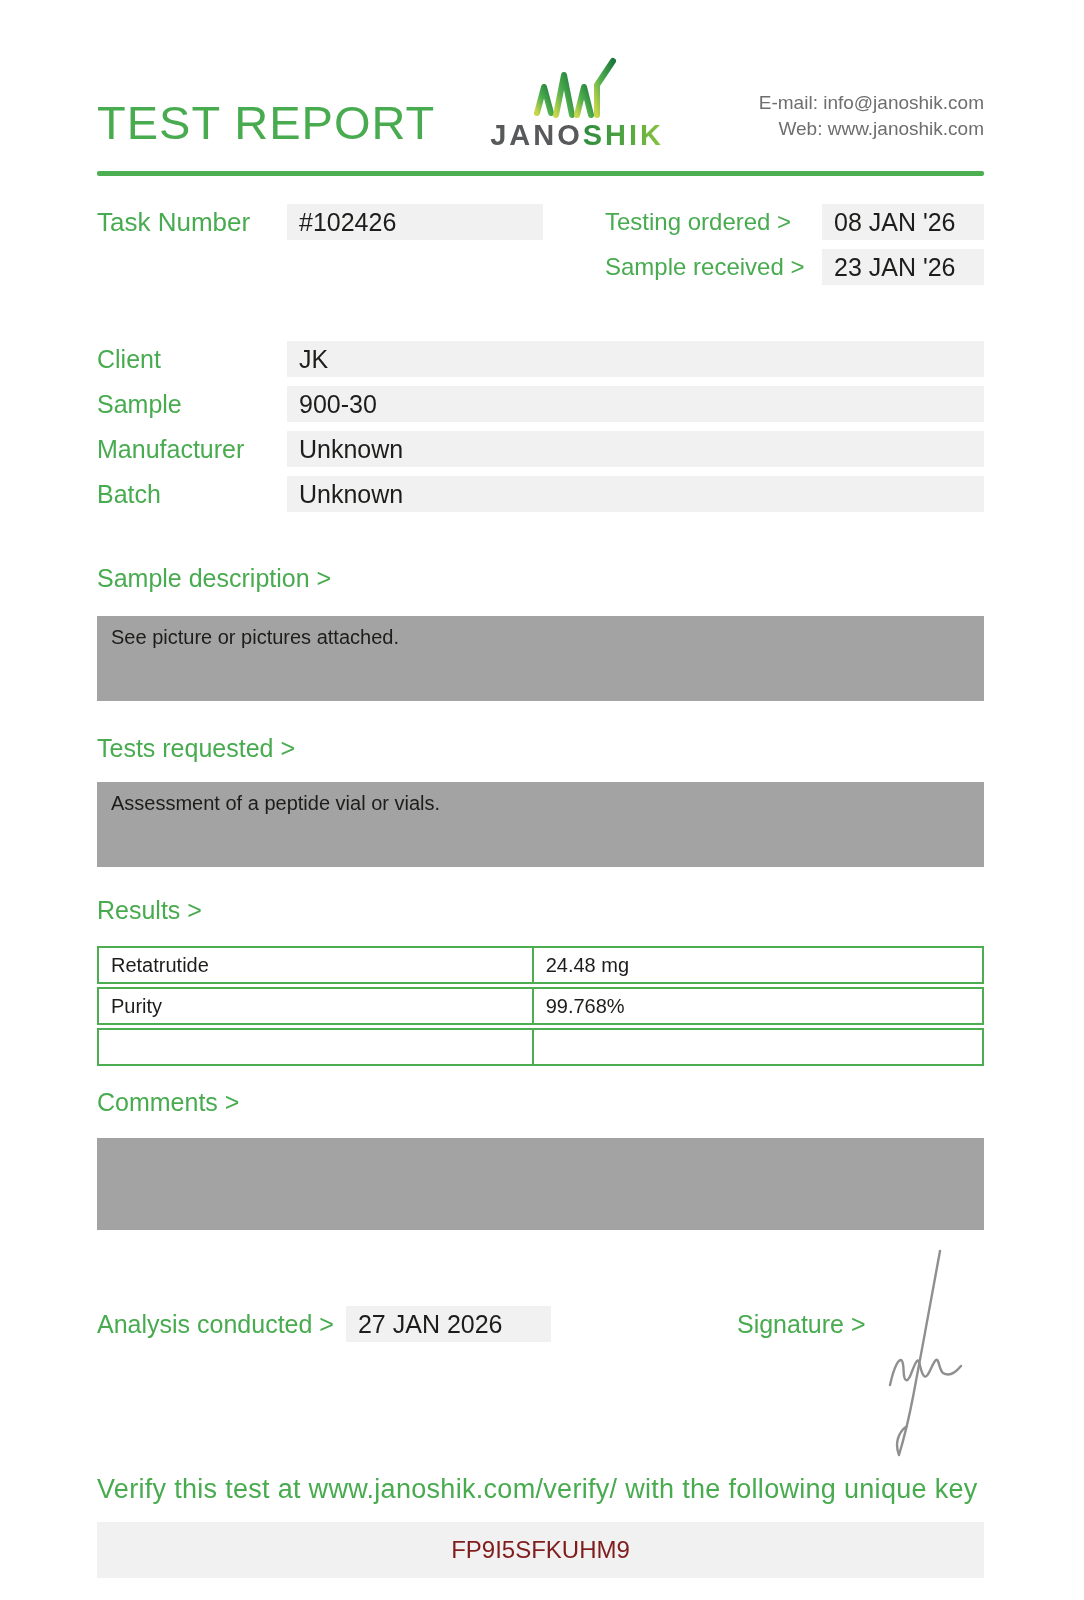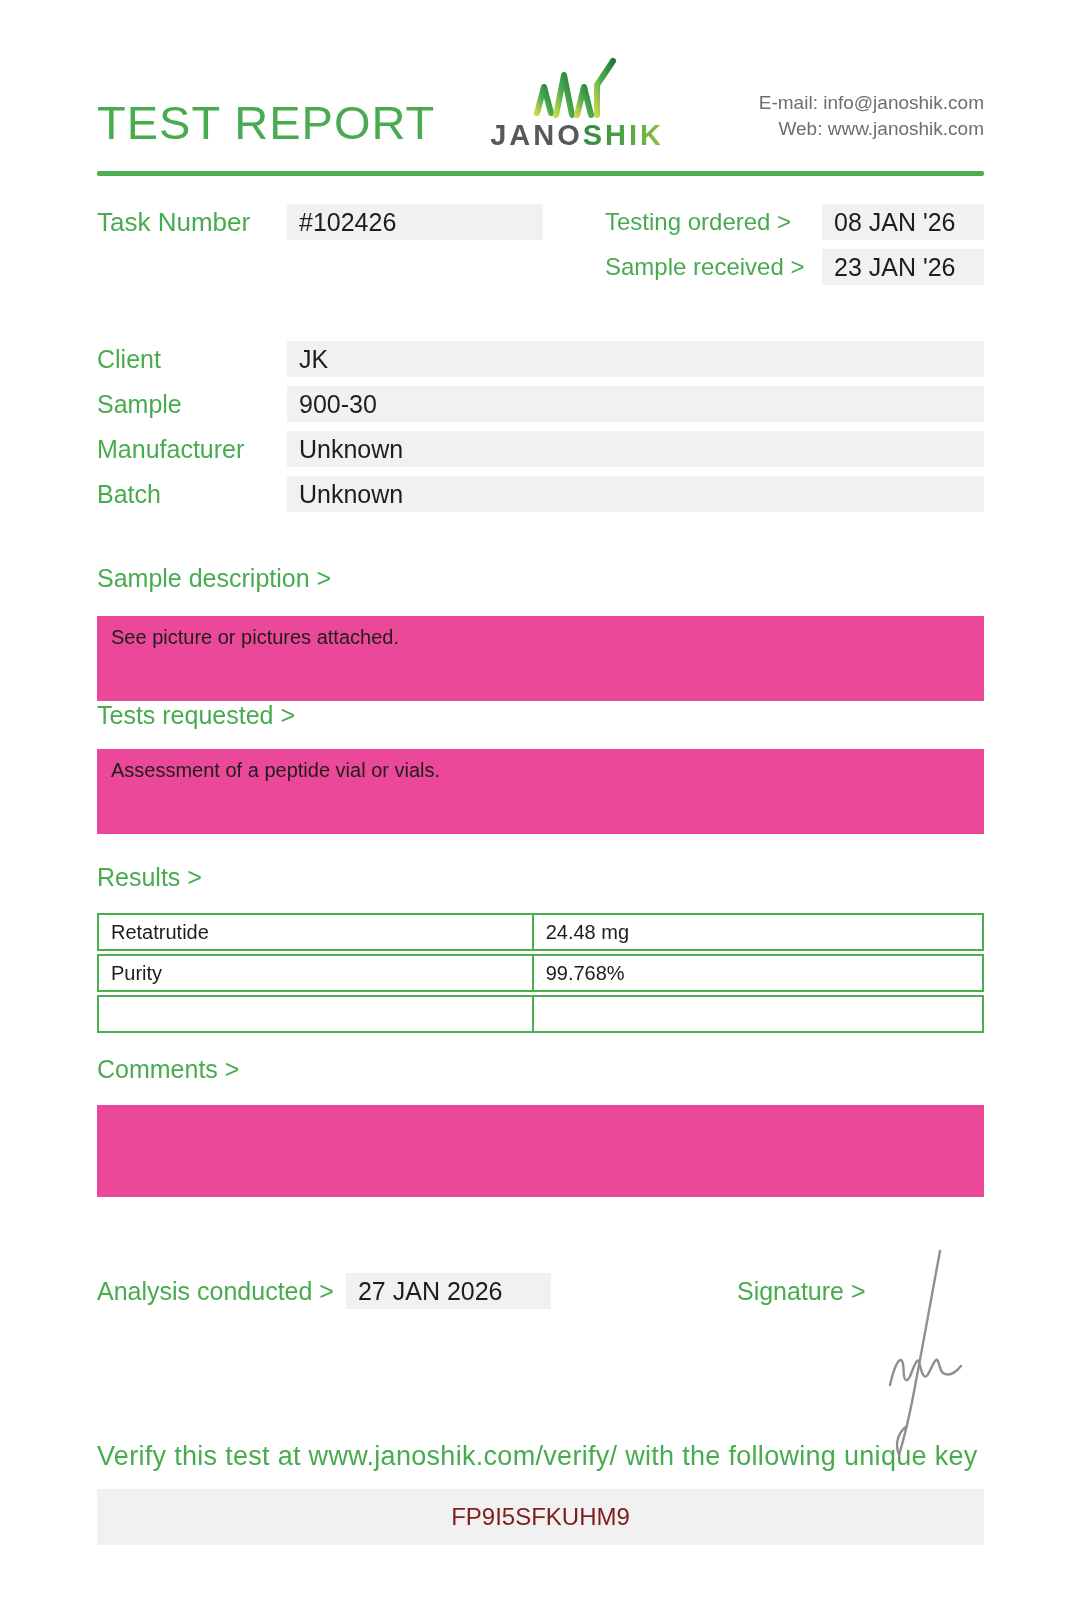--- a/index.html
+++ b/index.html
@@ -36,23 +36,23 @@
 
   
   .details { margin-top:56px; }
   .detail-row { display:flex; margin-bottom:9px; }
   .detail-label { width:190px; font-size:25px; }
   .detail-value { flex:1; }
 
   
   .section-heading { color:#48ab4f; font-size:25px; line-height:28px; }
   .h-sample { margin-top:52px; }
-  .text-box { background:#ec4899; margin-top:24px; padding:8px 14px; font-size:20px; line-height:26px; color:#1d1d1b; }
+  .text-box { background:#a3a3a3; margin-top:24px; padding:8px 14px; font-size:20px; line-height:26px; color:#1d1d1b; }
   .box-sample { height:85px; }
-  .h-tests { }
+  .h-tests { margin-top:33px; }
   .box-tests { margin-top:20px; height:85px; }
   .h-results { margin-top:29px; }
 
   
   .results-table { margin-top:22px; }
   .results-row { display:flex; border:2px solid #4cae50; margin-bottom:3px; background:#ffffff; }
   .results-cell { font-size:20px; line-height:34px; height:34px; padding:0 12px; overflow:hidden; }
   .cell-name { width:49%; }
   .cell-value { width:51%; border-left:2px solid #4cae50; }
 

